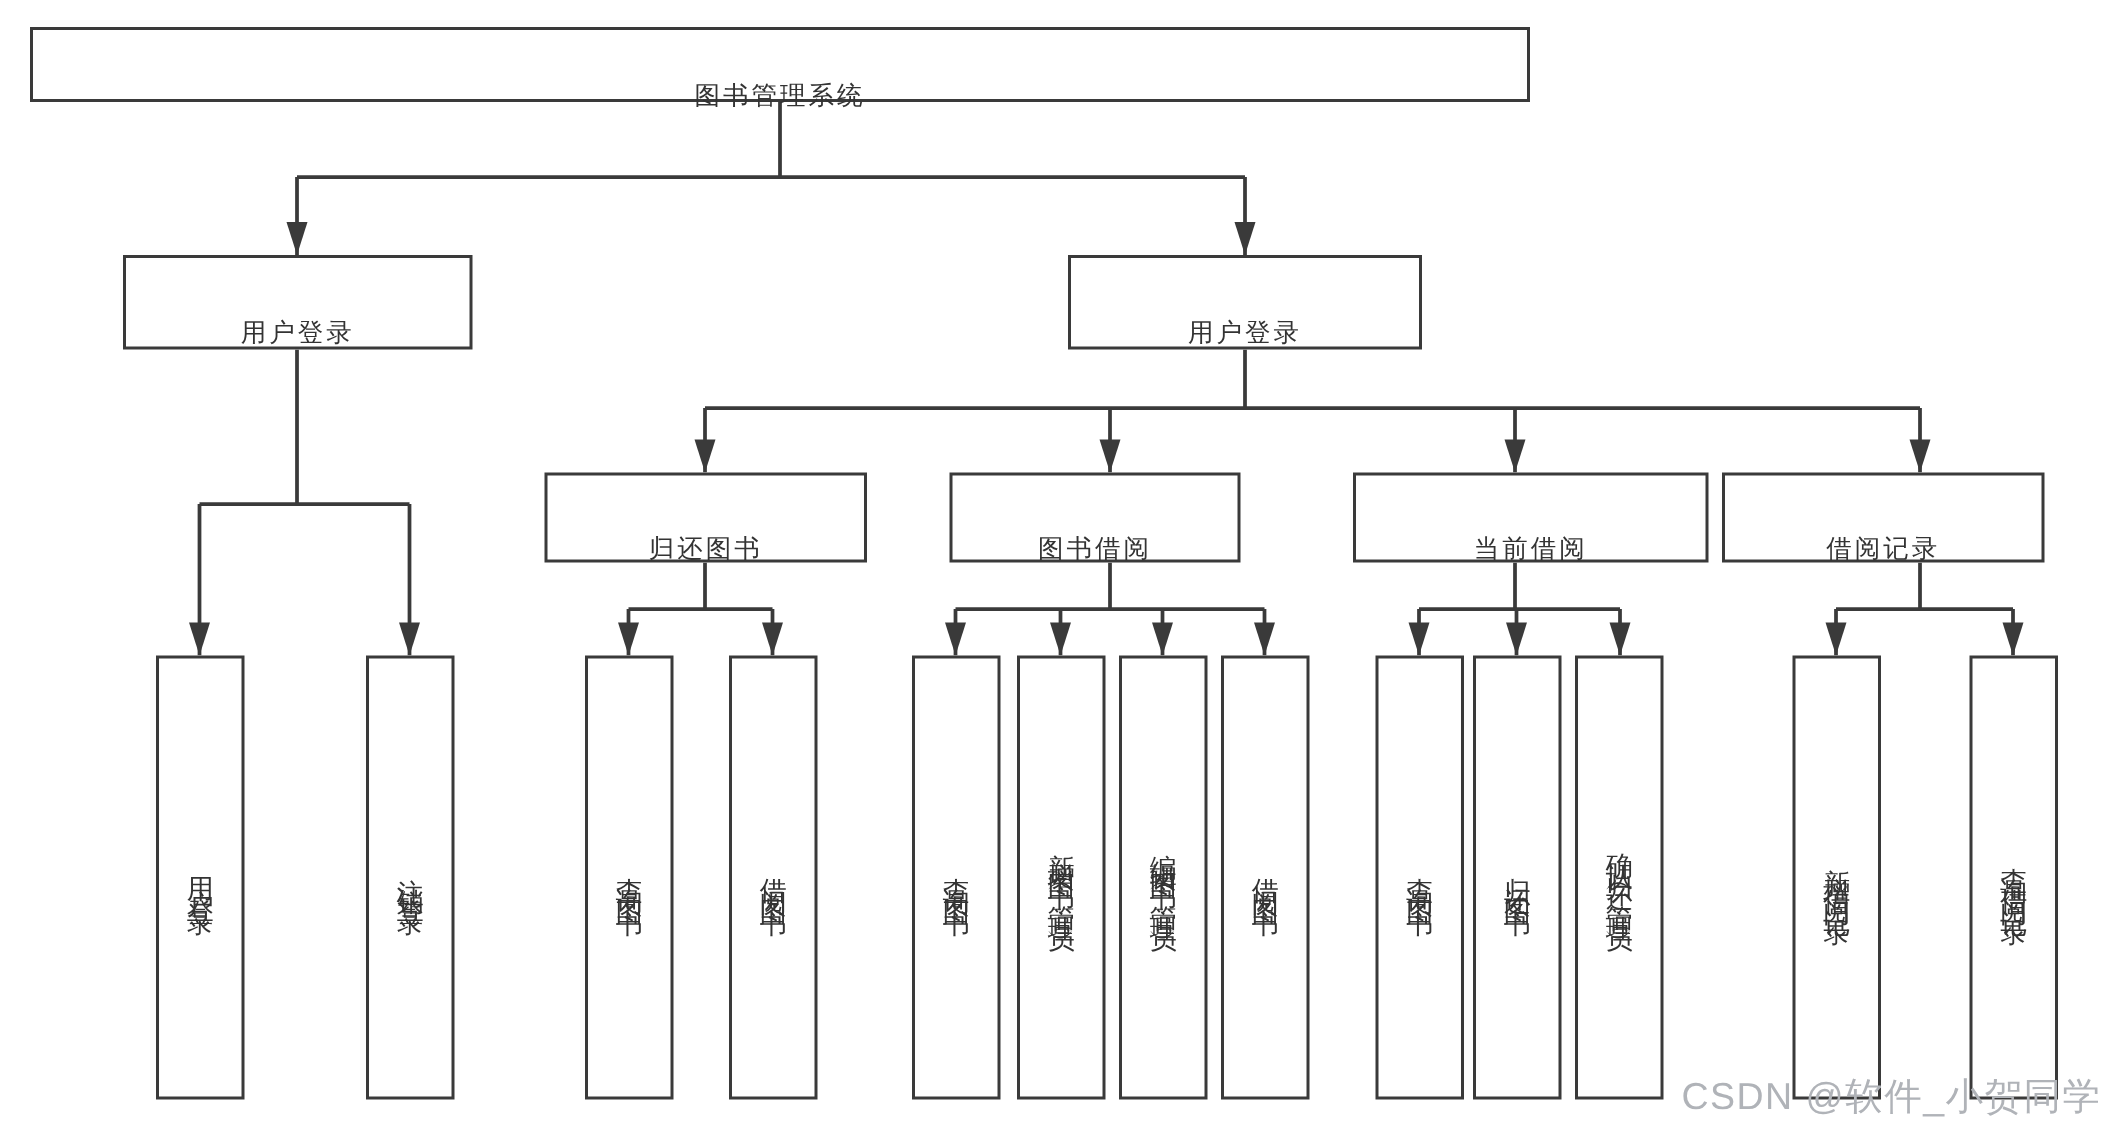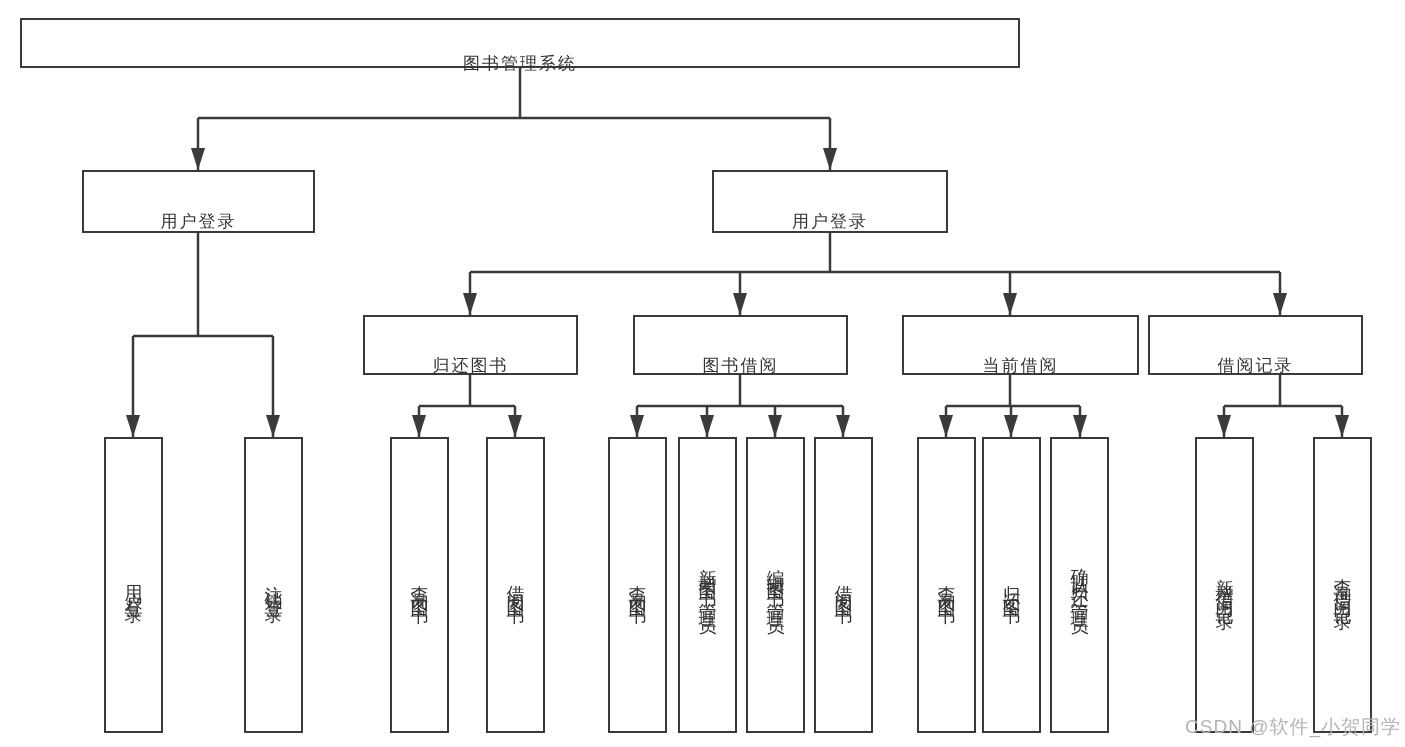--- a/index.html
+++ b/index.html
@@ -33,21 +33,21 @@
     writing-mode: vertical-rl;
     text-orientation: mixed;
     font-size: 18px;
     letter-spacing: 7px;
     line-height: 1;
   }
   .watermark {
     position: absolute;
     right: 4px;
     top: 714px;
-    font-size: 19px;
+    font-size: 25px;
     letter-spacing: 1px;
     color: #b0b3b8;
     z-index: 5;
     white-space: nowrap;
   }
 </style>
 </head>
 <body>
 
 <div class="canvas">
@@ -125,21 +125,21 @@
   <div class="box h" style="left:82px; top:170px; width:233px; height:63px;">
     <span>用户登录</span>
   </div>
   <div class="box h" style="left:712px; top:170px; width:236px; height:63px;">
     <span>用户登录</span>
   </div>
 
   <div class="box h" style="left:363px; top:315px; width:215px; height:60px;">
     <span>归还图书</span>
   </div>
-  <div class="box h" style="left:633px; top:315px; width:215px; height:60px;">
+  <div class="box h" style="left:633px; top:315px; width:194px; height:60px;">
     <span>图书借阅</span>
   </div>
   <div class="box h" style="left:902px; top:315px; width:237px; height:60px;">
     <span>当前借阅</span>
   </div>
   <div class="box h" style="left:1148px; top:315px; width:215px; height:60px;">
     <span>借阅记录</span>
   </div>
 
   <div class="box v" style="left:104px; top:437px; width:59px; height:296px;">

